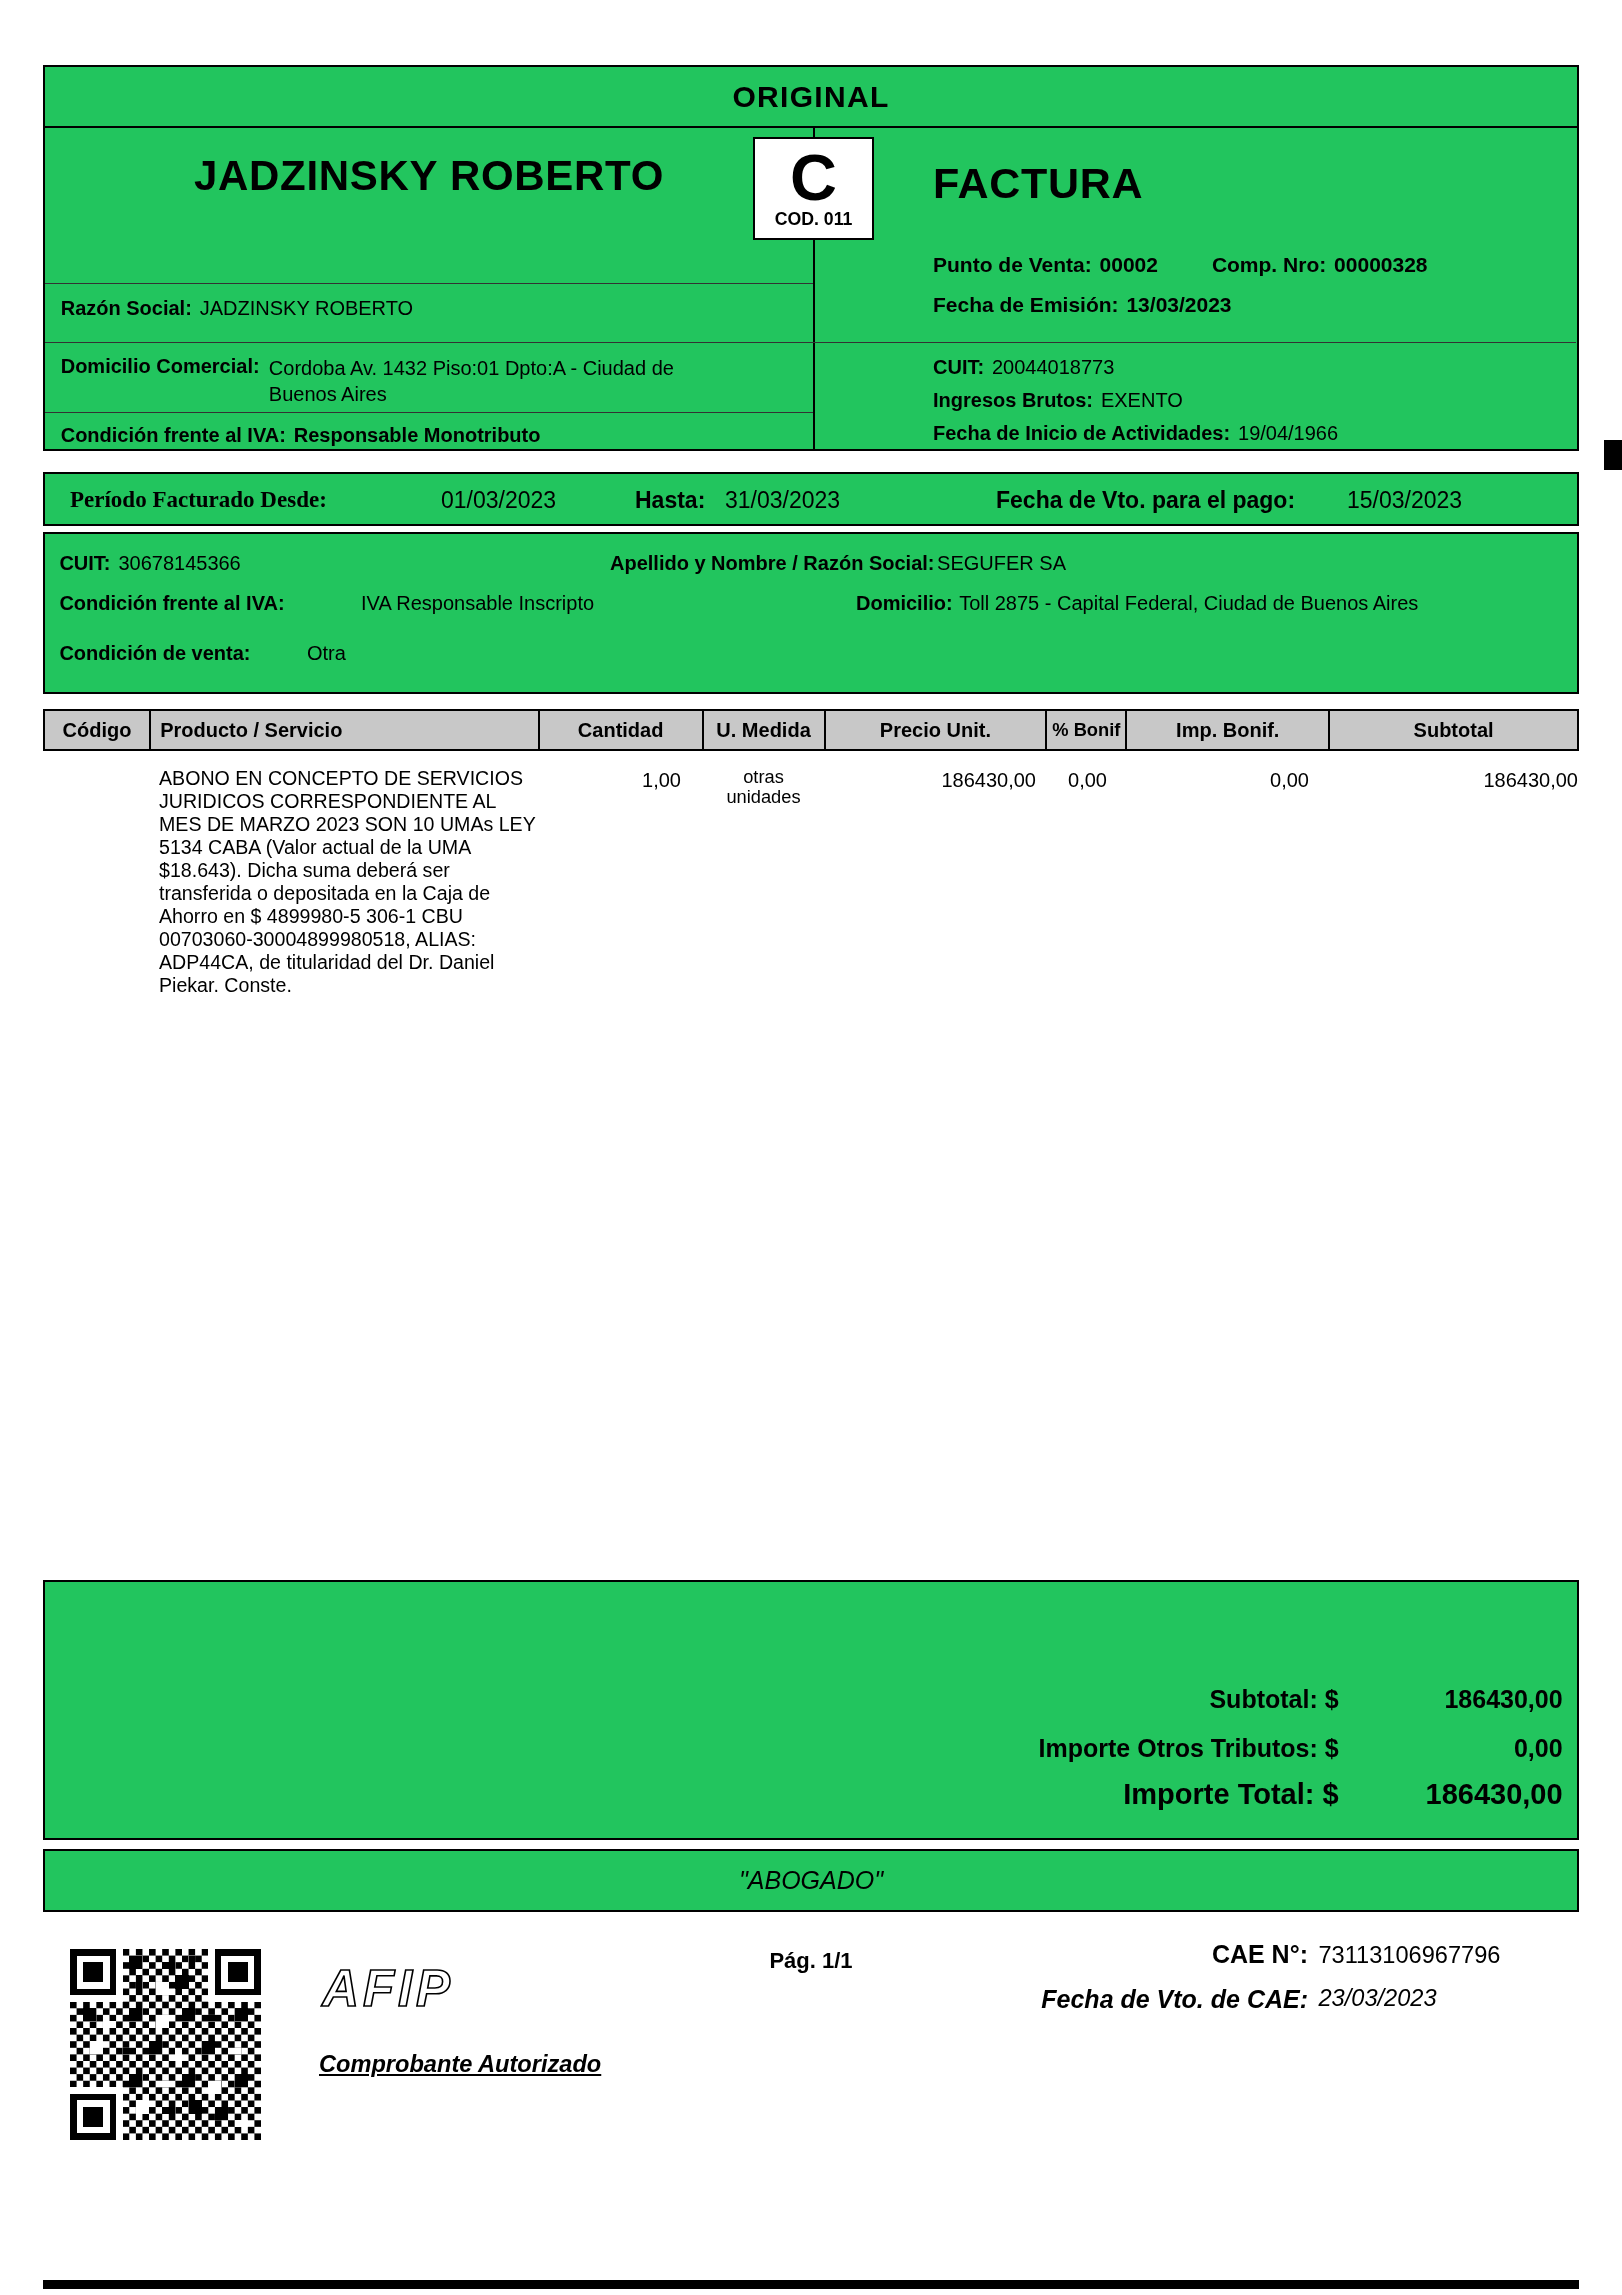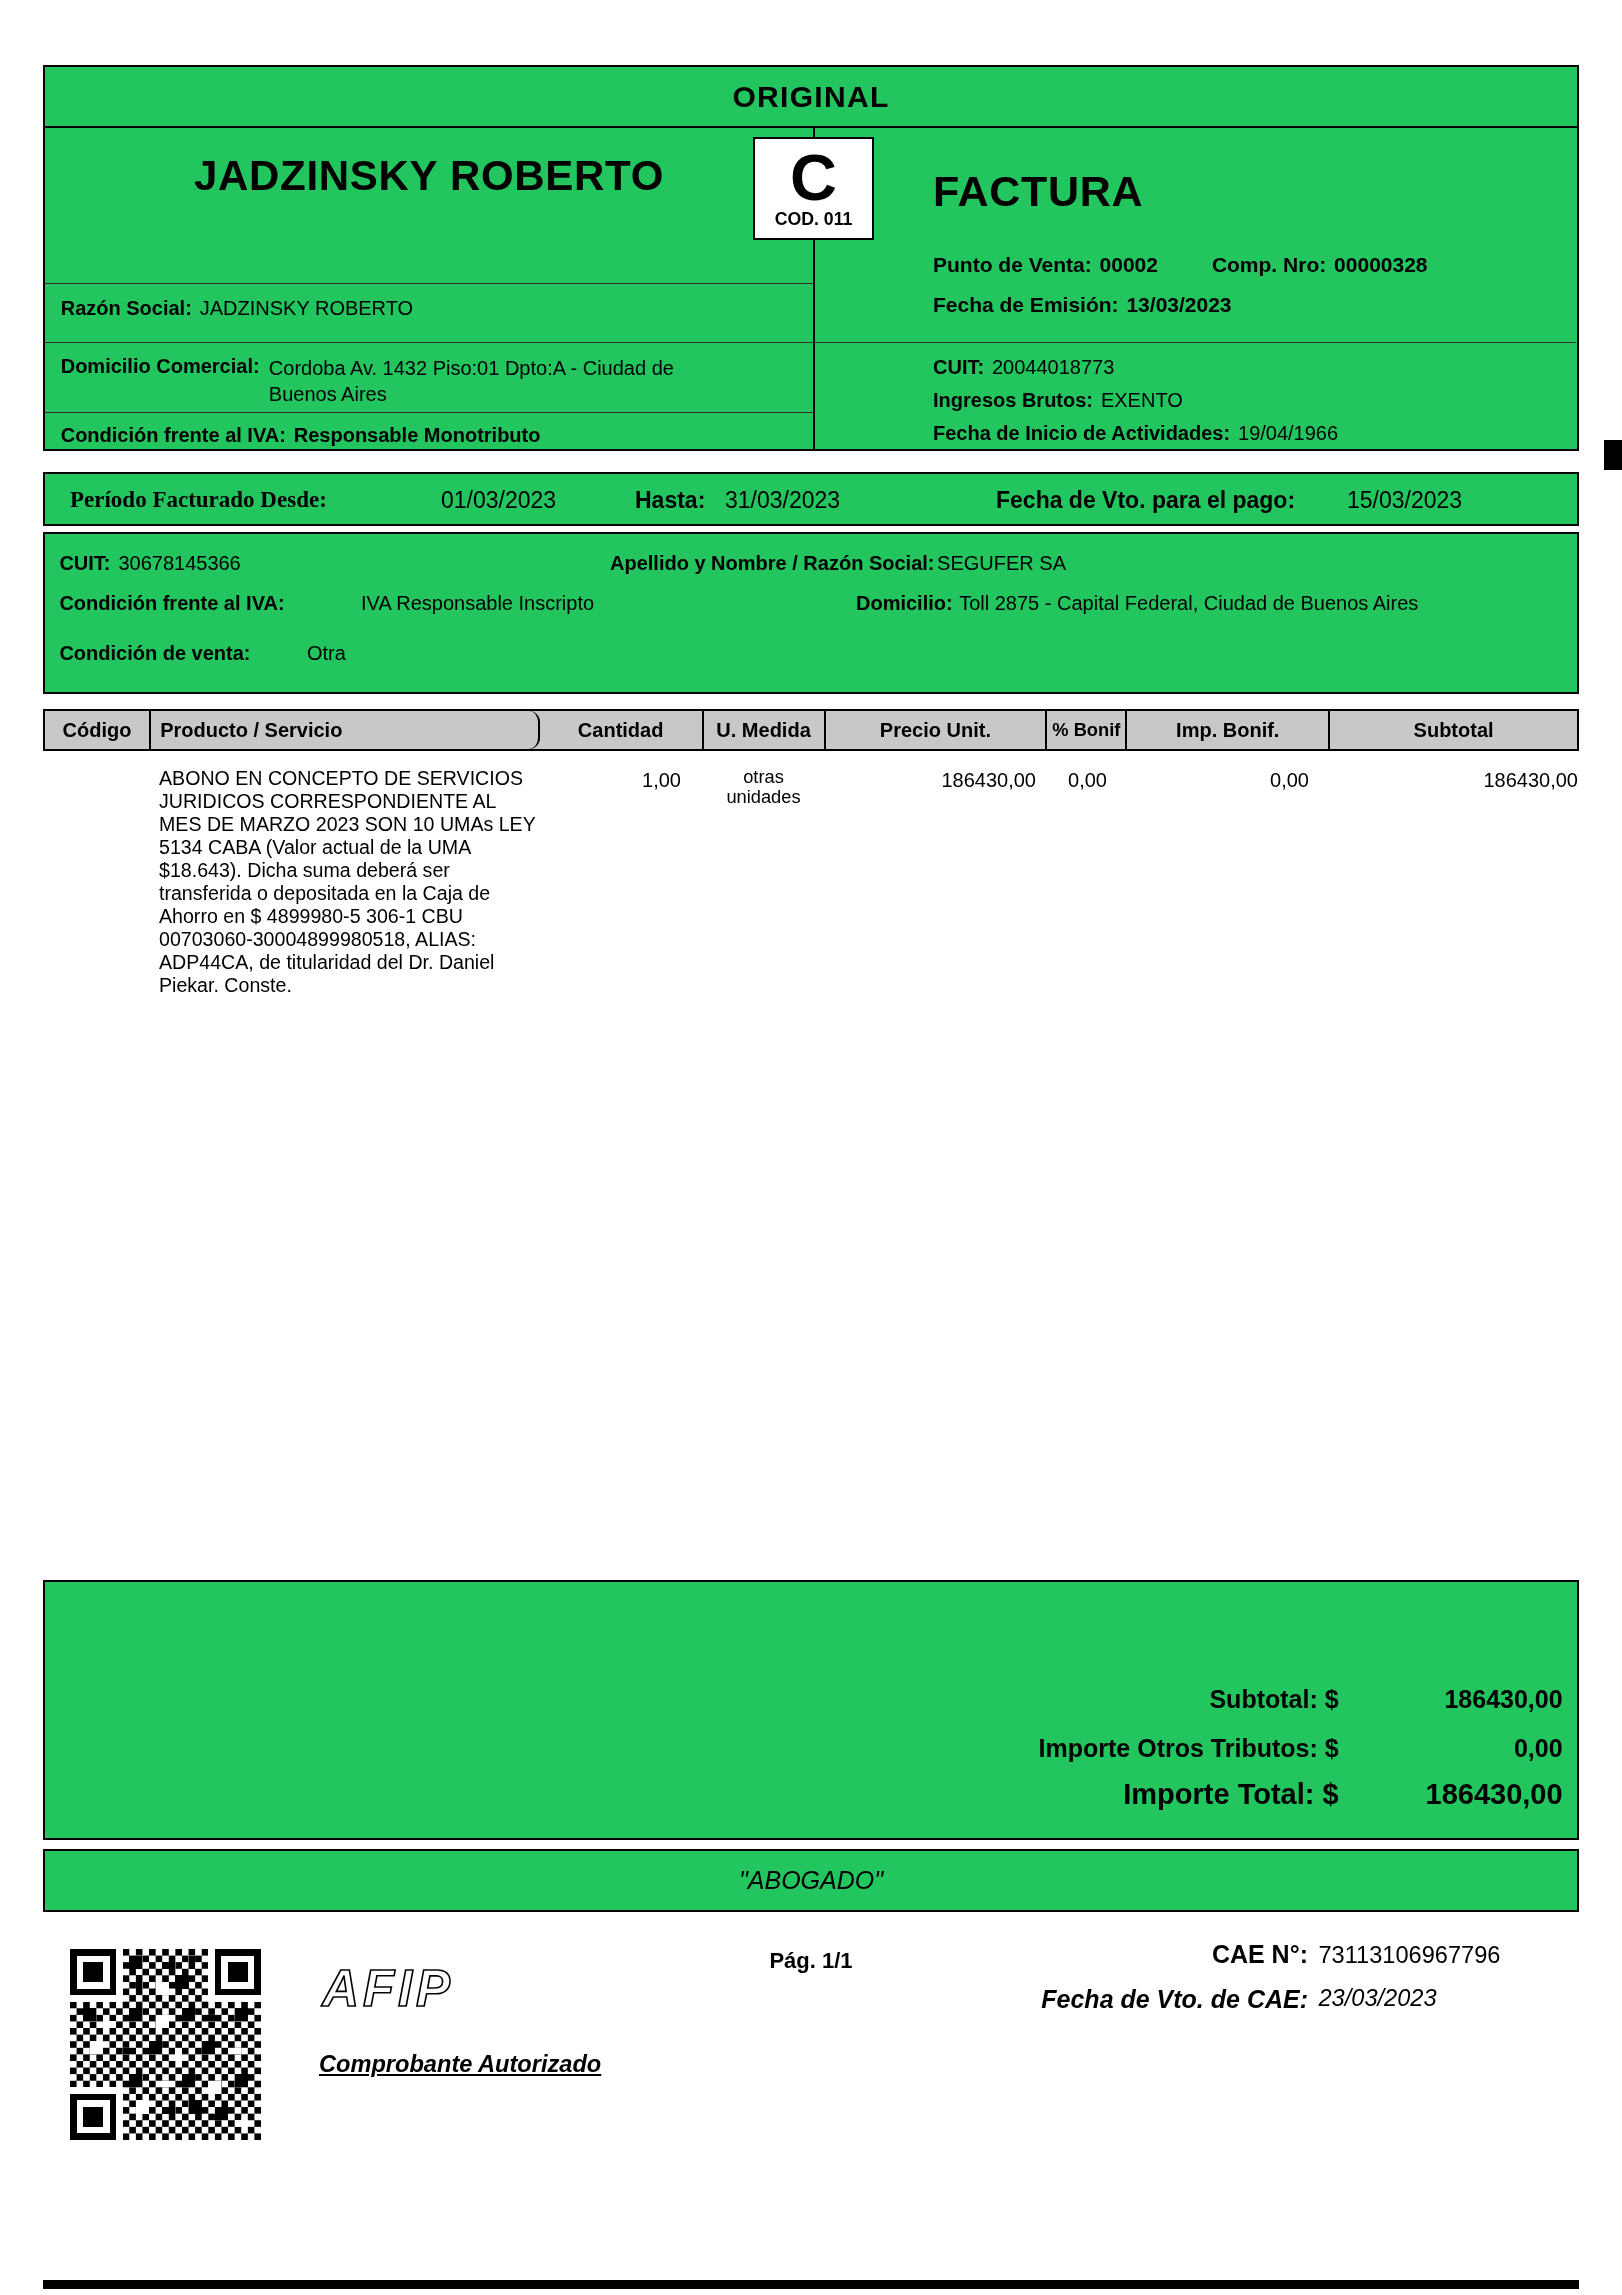--- a/index.html
+++ b/index.html
@@ -50,21 +50,21 @@
     <div class="row abs fs31" style="left:15.7px;top:357px;">
       <span class="b">Condición frente al IVA:</span>
       <span class="b">Responsable Monotributo</span>
     </div>
 
     <div class="abs" style="left:708px;top:70px;width:121px;height:103px;border:2px solid #000;background:#fff;box-sizing:border-box;display:flex;flex-direction:column;align-items:center;justify-content:center;">
       <div style="font-size:65px;font-weight:700;line-height:0.95;">C</div>
       <div style="font-size:17.7px;font-weight:700;">COD. 011</div>
     </div>
 
-    <div class="abs" style="left:888px;top:100px;font-size:43px;font-weight:700;letter-spacing:0.7px;">FACTURA</div>
+    <div class="abs" style="left:888px;top:92px;font-size:43px;font-weight:700;letter-spacing:0.7px;">FACTURA</div>
 
     <div class="row abs" style="left:888px;top:186px;font-size:21px;">
       <span class="b">Punto de Venta:</span>
       <span class="b">00002</span>
       <span class="b" style="margin-left:46px;">Comp. Nro:</span>
       <span class="b">00000328</span>
     </div>
 
     <div class="row abs" style="left:888px;top:226px;font-size:21px;">
       <span class="b">Fecha de Emisión:</span>
@@ -115,21 +115,21 @@
       <span class="b">Domicilio:</span>
       <span>Toll 2875 - Capital Federal, Ciudad de Buenos Aires</span>
     </div>
 
     <span class="abs b fs31" style="left:14.4px;top:108px;">Condición de venta:</span>
     <span class="abs fs31" style="left:262px;top:108px;">Otra</span>
   </div>
 
   <div class="abs" style="left:43px;top:709px;width:1536px;height:42px;border:2px solid #000;background:#c8c8c8;box-sizing:border-box;display:flex;">
     <div class="cell" style="width:106px;">Código</div>
-    <div class="cell" style="width:389px;justify-content:flex-start;padding-left:9.2px;border-radius:11px;">Producto / Servicio</div>
+    <div class="cell" style="width:389px;justify-content:flex-start;padding-left:9.2px;">Producto / Servicio</div>
     <div class="cell" style="width:164px;">Cantidad</div>
     <div class="cell" style="width:122px;">U. Medida</div>
     <div class="cell" style="width:222px;">Precio Unit.</div>
     <div class="cell" style="width:80px;font-size:18.3px;">% Bonif</div>
     <div class="cell" style="width:203px;">Imp. Bonif.</div>
     <div class="cell" style="width:247px;">Subtotal</div>
   </div>
 
   <div>
     <div class="abs" style="left:59px;top:769px;width:85px;font-size:19.6px;"></div>

